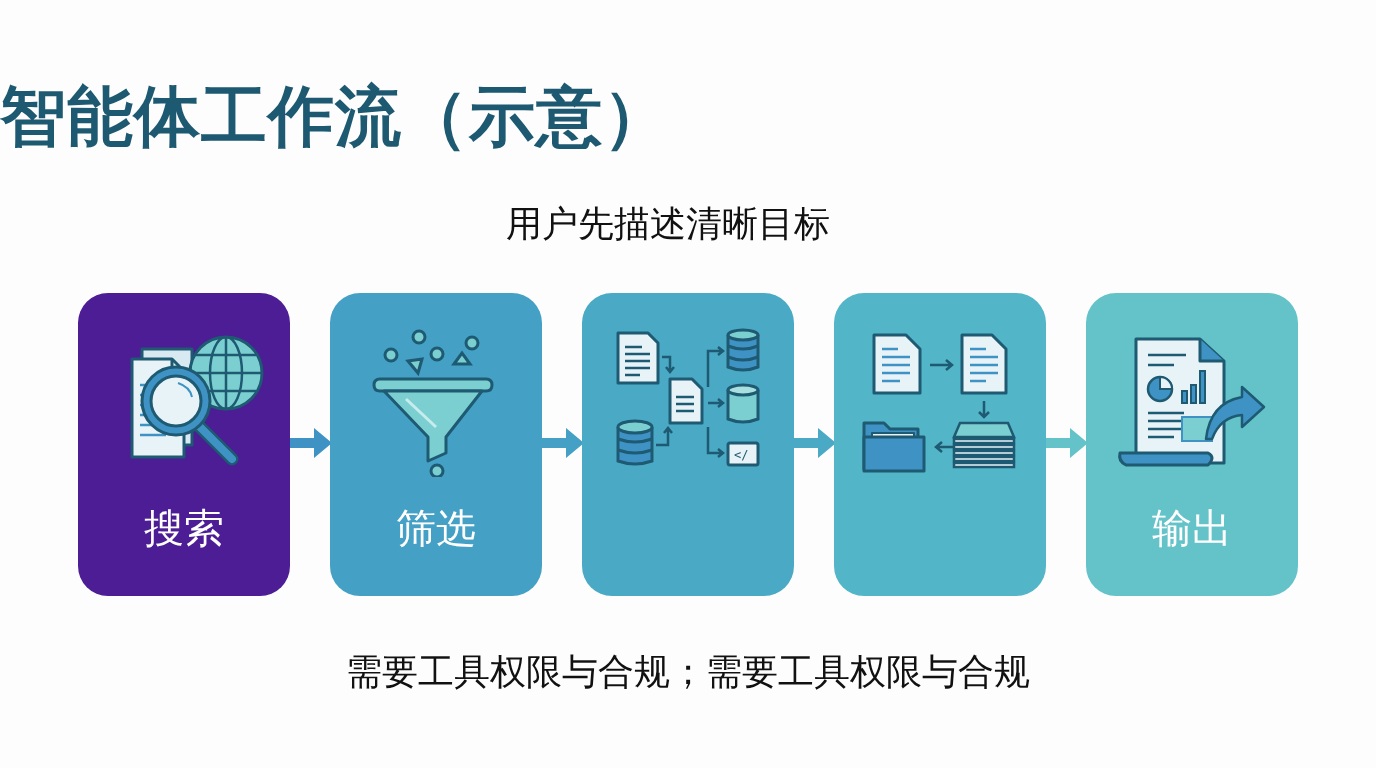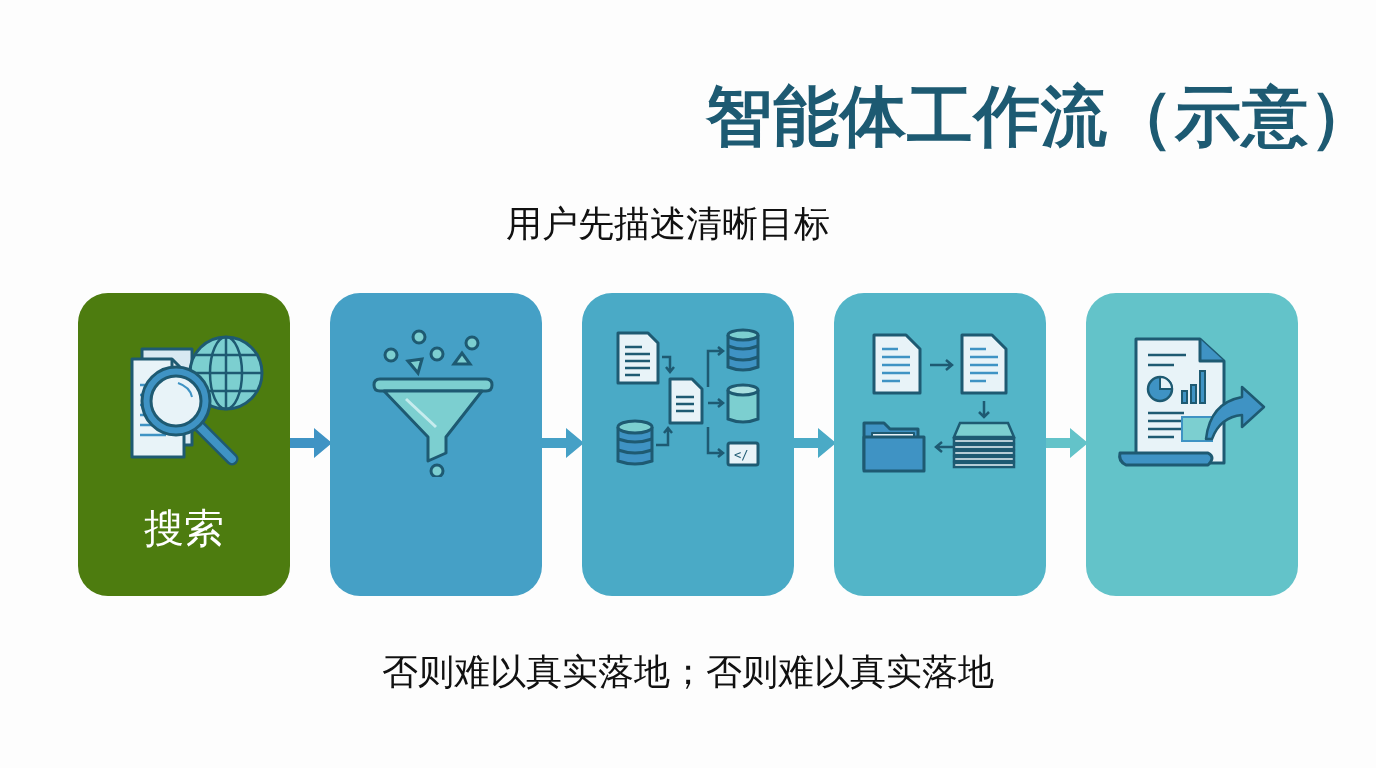--- a/index.html
+++ b/index.html
@@ -4,21 +4,21 @@
 <style>
   html, body { margin:0; padding:0; }
   body {
     width:1376px; height:768px; overflow:hidden;
     background:#fdfdfd;
     font-family:"DejaVu Sans", "Liberation Sans", sans-serif;
     position:relative;
   }
   .title {
     position:absolute; left:0; width:1376px; top:72px;
-    text-align:right; font-size:66px; font-weight:bold;
+    text-align:left; font-size:66px; font-weight:bold;
     color:#1d5a72; letter-spacing:1px;
   }
   .subtitle {
     position:absolute; left:0; width:1336px; top:200px;
     text-align:center; font-size:36px; color:#111;
   }
   .footer {
     position:absolute; left:0; width:1376px; top:648px;
     text-align:center; font-size:36px; color:#111;
   }
@@ -32,21 +32,21 @@
     text-align:center; color:#fff; font-size:40px; font-weight:500;
   }
   .arrow { position:absolute; top:428px; width:44px; height:30px; }
 </style>
 </head>
 <body>
 
 <div class="title">智能体工作流（示意）</div>
 <div class="subtitle">用户先描述清晰目标</div>
 
-<div class="step" style="left:78px;background:#4d7c0f;">
+<div class="step" style="left:78px;background:#4c1d95;">
   <svg class="icon" viewBox="0 0 160 150">
     <g stroke="#1e5a72" stroke-width="3" stroke-linejoin="round">
       <path d="M38 22 H88 V118 H38 Z" fill="#d8e9f2"></path>
       <path d="M28 32 H68 L80 44 V130 H28 Z" fill="#e8f3f8"></path>
       <path d="M68 32 V44 H80" fill="none"></path>
     </g>
     <g stroke="#3f93c4" stroke-width="2.5">
       <line x1="36" y1="58" x2="62" y2="58"></line>
         <line x1="36" y1="68" x2="62" y2="68"></line>
       <line x1="36" y1="78" x2="62" y2="78"></line>
@@ -84,20 +84,21 @@
       <circle cx="81" cy="27" r="6"></circle>
       <circle cx="116" cy="16" r="6"></circle>
       <path d="M52 34 L66 32 L62 46 Z"></path>
       <path d="M98 37 L106 26 L114 37 Z"></path>
     </g>
     <path d="M24 52 H130 Q136 52 136 58 Q136 64 130 64 H24 Q18 64 18 58 Q18 52 24 52 Z" fill="#7ccfd0" stroke="#1e5a72" stroke-width="3"></path>
     <path d="M28 64 L126 64 L90 110 V126 L72 134 V110 Z" fill="#7ccfd0" stroke="#1e5a72" stroke-width="3" stroke-linejoin="round"></path>
     <path d="M50 72 L80 100" stroke="#c7ecee" stroke-width="3"></path>
     <circle cx="81" cy="148" r="6" fill="#7ccfd0" stroke="#1e5a72" stroke-width="3" transform="translate(0,-4)"></circle>
   </svg>
+  <div class="label">筛选</div>
 </div>
 
 <svg class="arrow" style="left:542px;" viewBox="0 0 44 30">
   <path d="M0 10 H24 V0 L42 15 L24 30 V20 H0 Z" fill="#45a0c6"></path>
 </svg>
 
 <div class="step" style="left:582px;background:#4aaac6;">
   <svg class="icon" viewBox="0 0 160 150">
     <g stroke="#1e5a72" stroke-width="3" stroke-linejoin="round">
       <path d="M10 6 H40 L50 16 V56 H10 Z" fill="#e8f3f8"></path>
@@ -201,15 +202,16 @@
     <circle cx="48" cy="62" r="12" fill="#3f93c4" stroke="#1e5a72" stroke-width="2.5"></circle>
     <path d="M48 62 V50 A12 12 0 0 1 60 62 Z" fill="#e8f3f8" stroke="#1e5a72" stroke-width="2"></path>
     <g fill="#3f93c4" stroke="#1e5a72" stroke-width="2">
       <rect x="70" y="64" width="5" height="12"></rect>
       <rect x="79" y="58" width="5" height="18"></rect>
       <rect x="88" y="44" width="5" height="32"></rect>
     </g>
     <rect x="70" y="90" width="30" height="24" fill="#7ccfd0" stroke="#3f93c4" stroke-width="2"></rect>
     <path d="M94 112 Q98 76 130 70 V60 L152 80 L130 100 V88 Q108 90 100 112 Z" fill="#3f93c4" stroke="#1e5a72" stroke-width="2.5" stroke-linejoin="round"></path>
   </svg>
-</div>
-
-<div class="footer">否则难以真实落地；否则难以真实落地</div>
+  <div class="label">输出</div>
+</div>
+
+<div class="footer">需要工具权限与合规；需要工具权限与合规</div>
 
 </body></html>

